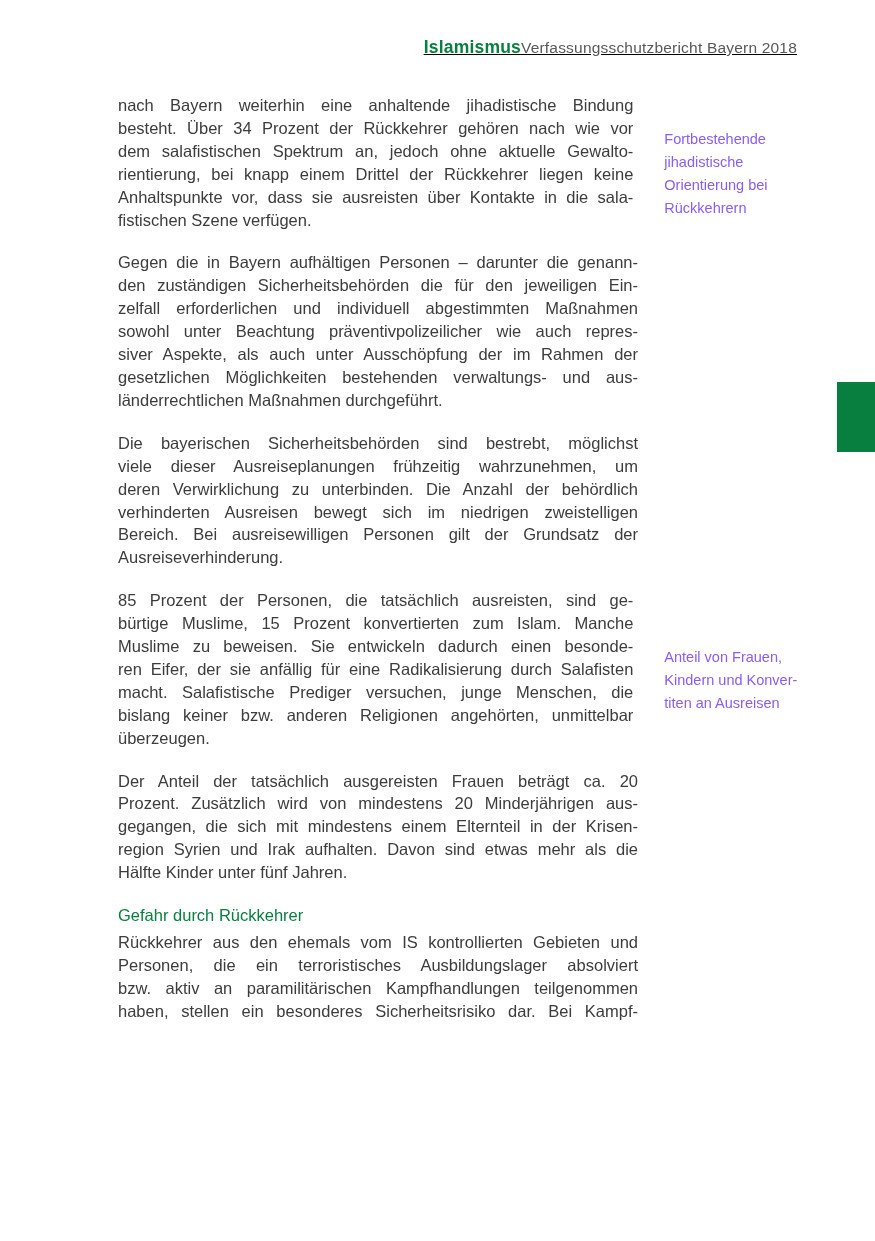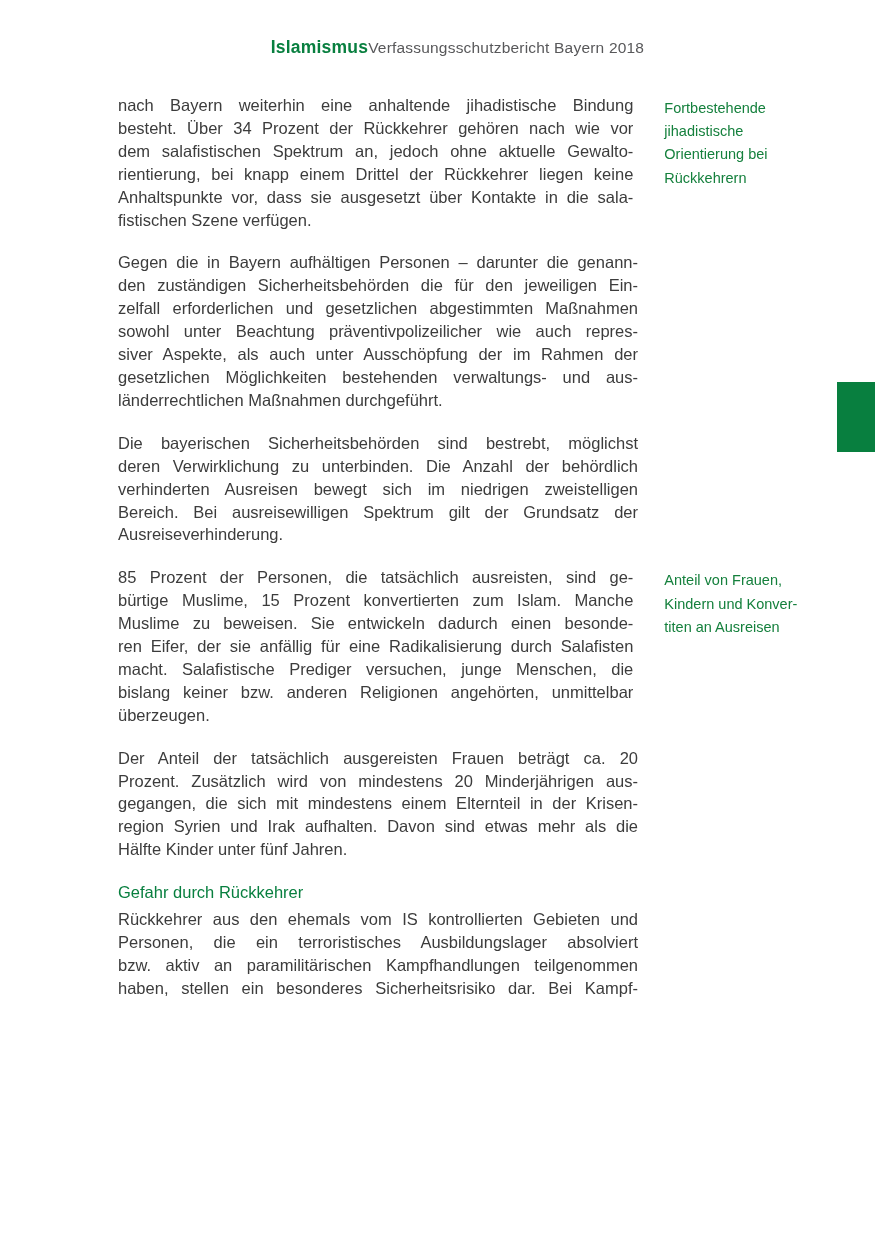--- a/index.html
+++ b/index.html
@@ -13,22 +13,23 @@
     font-family: "Liberation Sans", sans-serif;
     overflow: hidden;
   }
   
   .page-header {
     position: absolute;
     top: 37px;
     left: 118px;
     right: 78px;
     display: flex;
-    justify-content: center;
+    justify-content: flex-end;
     align-items: baseline;
+    text-decoration: underline;
   }
   .section-title {
     color: var(--green, #087f3f);
     font-size: 17.5px;
     font-weight: bold;
     letter-spacing: 0.2px;
   }
   .report-title {
     color: #58585a;
     font-size: 15.5px;
@@ -36,21 +37,21 @@
   }
   
   .content {
     position: absolute;
     top: 94px;
     left: 118px;
     width: 690px;
   }
   .block-row {
     display: flex;
-    align-items: flex-start;
+    align-items: center;
   }
   .text-block {
     width: 520px;
     color: #3c3c3c;
     font-size: 16.5px;
     line-height: 22.9px;
     margin-bottom: 20px;
   }
   .jline {
     text-align: justify;
@@ -64,21 +65,21 @@
   .subheading {
     color: var(--green, #087f3f);
     font-size: 16.5px;
     line-height: 22.9px;
     margin-bottom: 4px;
   }
   .margin-note {
     width: 145px;
     margin-left: 31px;
     padding-top: 3px;
-    color: #15803d;
+    color: #8b5cf6;
     font-size: 14.5px;
     line-height: 23.2px;
   }
   
   .side-tab {
     position: absolute;
     left: 837px;
     top: 382px;
     width: 38px;
     height: 70px;
@@ -103,47 +104,48 @@
     <span class="report-title">Verfassungsschutzbericht Bayern 2018</span>
   </header>
 
   <main class="content" id="content">
       <div class="block-row">
         <div class="text-block">
           <div class="jline">nach Bayern weiterhin eine anhaltende jihadistische Bindung</div>
           <div class="jline">besteht. Über 34 Prozent der Rückkehrer gehören nach wie vor</div>
           <div class="jline">dem salafistischen Spektrum an, jedoch ohne aktuelle Gewalto-</div>
           <div class="jline">rientierung, bei knapp einem Drittel der Rückkehrer liegen keine</div>
-          <div class="jline">Anhaltspunkte vor, dass sie ausgesetzt über Kontakte in die sala-</div>
+          <div class="jline">Anhaltspunkte vor, dass sie ausreisten über Kontakte in die sala-</div>
           <div class="jline last">fistischen Szene verfügen.</div>
         </div>
         <div class="margin-note">
           <div>Fortbestehende</div>
           <div>jihadistische</div>
           <div>Orientierung bei</div>
           <div>Rückkehrern</div>
         </div>
       </div>
       <div class="block-row">
         <div class="text-block">
           <div class="jline">Gegen die in Bayern aufhältigen Personen – darunter die genann-</div>
           <div class="jline">den zuständigen Sicherheitsbehörden die für den jeweiligen Ein-</div>
-          <div class="jline">zelfall erforderlichen und gesetzlichen abgestimmten Maßnahmen</div>
+          <div class="jline">zelfall erforderlichen und individuell abgestimmten Maßnahmen</div>
           <div class="jline">sowohl unter Beachtung präventivpolizeilicher wie auch repres-</div>
           <div class="jline">siver Aspekte, als auch unter Ausschöpfung der im Rahmen der</div>
           <div class="jline">gesetzlichen Möglichkeiten bestehenden verwaltungs- und aus-</div>
           <div class="jline last">länderrechtlichen Maßnahmen durchgeführt.</div>
         </div>
       </div>
       <div class="block-row">
         <div class="text-block">
           <div class="jline">Die bayerischen Sicherheitsbehörden sind bestrebt, möglichst</div>
+          <div class="jline">viele dieser Ausreiseplanungen frühzeitig wahrzunehmen, um</div>
           <div class="jline">deren Verwirklichung zu unterbinden. Die Anzahl der behördlich</div>
           <div class="jline">verhinderten Ausreisen bewegt sich im niedrigen zweistelligen</div>
-          <div class="jline">Bereich. Bei ausreisewilligen Spektrum gilt der Grundsatz der</div>
+          <div class="jline">Bereich. Bei ausreisewilligen Personen gilt der Grundsatz der</div>
           <div class="jline last">Ausreiseverhinderung.</div>
         </div>
       </div>
       <div class="block-row">
         <div class="text-block">
           <div class="jline">85 Prozent der Personen, die tatsächlich ausreisten, sind ge-</div>
           <div class="jline">bürtige Muslime, 15 Prozent konvertierten zum Islam. Manche</div>
           <div class="jline">Muslime zu beweisen. Sie entwickeln dadurch einen besonde-</div>
           <div class="jline">ren Eifer, der sie anfällig für eine Radikalisierung durch Salafisten</div>
           <div class="jline">macht. Salafistische Prediger versuchen, junge Menschen, die</div>

